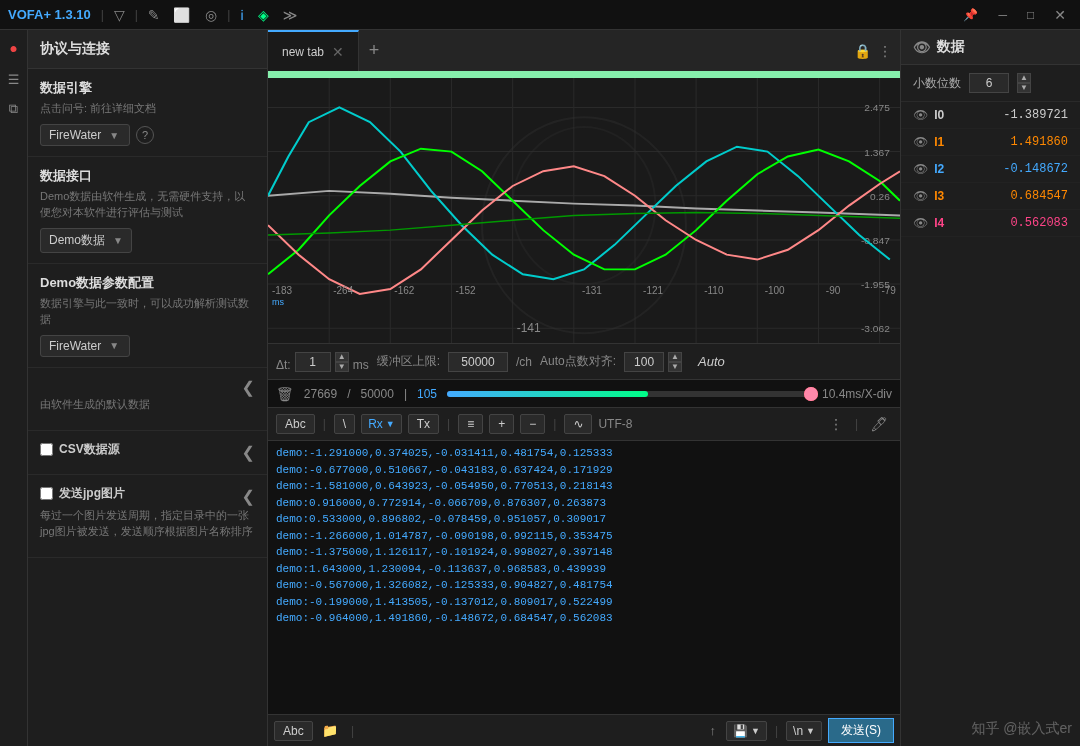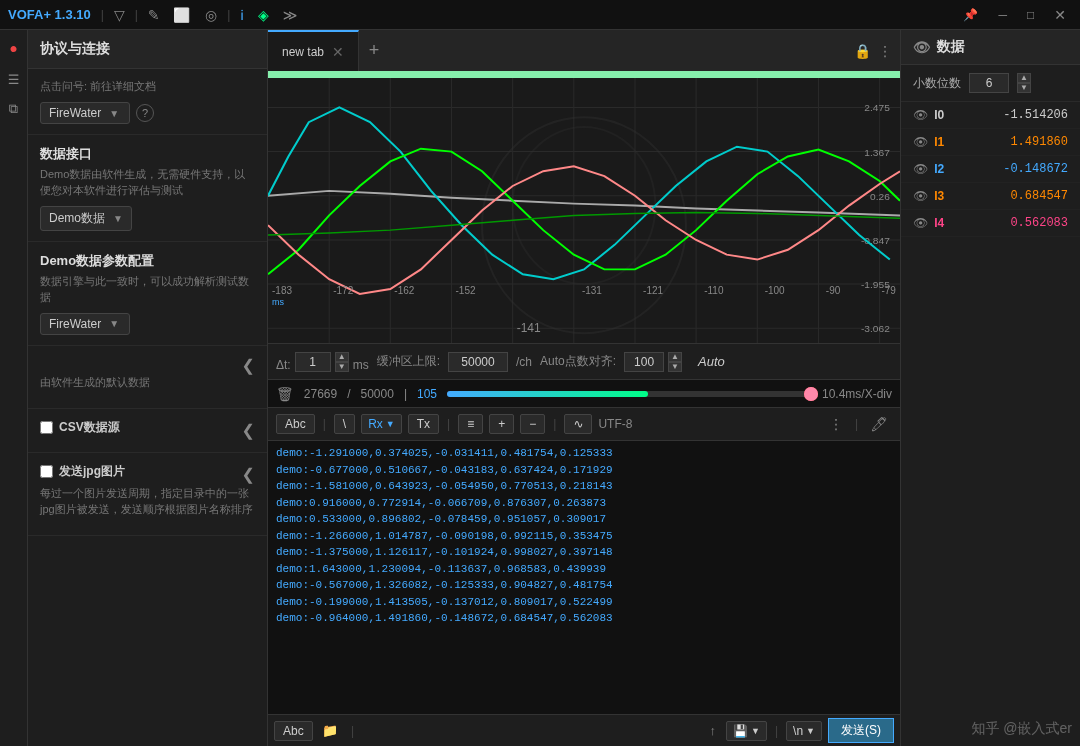--- a/index.html
+++ b/index.html
@@ -489,20 +489,21 @@
   <div class="sidebar-icons">
     <div class="sidebar-icon-btn active">⏺</div>
     <div class="sidebar-icon-btn">☰</div>
     <div class="sidebar-icon-btn">⧉</div>
   </div>
 
   <div class="left-panel">
     <div class="panel-header">协议与连接</div>
 
     <div class="section">
+      <div class="section-title">数据引擎</div>
       <div class="section-desc">点击问号: 前往详细文档</div>
       <div class="dropdown-row">
         <div class="dropdown">
           <span>FireWater</span>
           <span class="arrow">▼</span>
         </div>
         <div class="help-btn">?</div>
       </div>
     </div>
 
@@ -612,21 +613,21 @@
         <polyline points="0,200 30,175 60,140 90,110 120,85 150,72 180,75 210,95 240,125 270,155 300,180 330,195 360,195 390,180 420,155 450,125 480,98 510,80 540,73 570,85 600,105 620,125" fill="none" stroke="#0f0" stroke-width="2"></polyline>
 
         <polyline points="0,150 30,180 60,205 90,220 120,215 150,195 180,165 210,135 240,110 270,95 300,90 330,100 360,120 390,145 420,165 450,180 480,185 510,175 540,155 570,130 600,108 620,95" fill="none" stroke="#f88" stroke-width="2"></polyline>
 
         <polyline points="0,160 60,158 120,155 180,150 240,145 300,140 360,138 420,137 480,138 540,140 620,143" fill="none" stroke="#090" stroke-width="1.5"></polyline>
       </svg>
 
       
       <div style="position:absolute; bottom: 8px; left:0; right:0; display:flex; justify-content:space-between; padding: 0 4px;">
         <span style="color:#888;font-size:10px;">-183<br><span style="color:#4af;font-size:9px;">ms</span></span>
-        <span style="color:#888;font-size:10px;">-172</span>
+        <span style="color:#888;font-size:10px;">-264</span>
         <span style="color:#888;font-size:10px;">-162</span>
         <span style="color:#888;font-size:10px;">-152</span>
         <span style="color:#888;font-size:12px;margin-top:36px;">-141</span>
         <span style="color:#888;font-size:10px;">-131</span>
         <span style="color:#888;font-size:10px;">-121</span>
         <span style="color:#888;font-size:10px;">-110</span>
         <span style="color:#888;font-size:10px;">-100</span>
         <span style="color:#888;font-size:10px;">-90</span>
         <span style="color:#888;font-size:10px;">-79</span>
       </div>
@@ -737,21 +738,21 @@
       <input class="decimal-input" type="text" value="6" style="">
       <div class="ctrl-spinner">
         <button class="spinner-btn">▲</button>
         <button class="spinner-btn">▼</button>
       </div>
     </div>
     <div id="channel-list">
     <div class="channel-row">
     <span class="channel-eye">👁</span>
     <span class="channel-name" style="color:#ccc">I0</span>
-    <span class="channel-value" style="color:#ccc">-1.514206</span>
+    <span class="channel-value" style="color:#ccc">-1.389721</span>
   </div>
         <div class="channel-row">
     <span class="channel-eye">👁</span>
     <span class="channel-name" style="color:#f80">I1</span>
     <span class="channel-value" style="color:#f80">1.491860</span>
   </div>
         <div class="channel-row">
     <span class="channel-eye">👁</span>
     <span class="channel-name" style="color:#4af">I2</span>
     <span class="channel-value" style="color:#4af">-0.148672</span>

